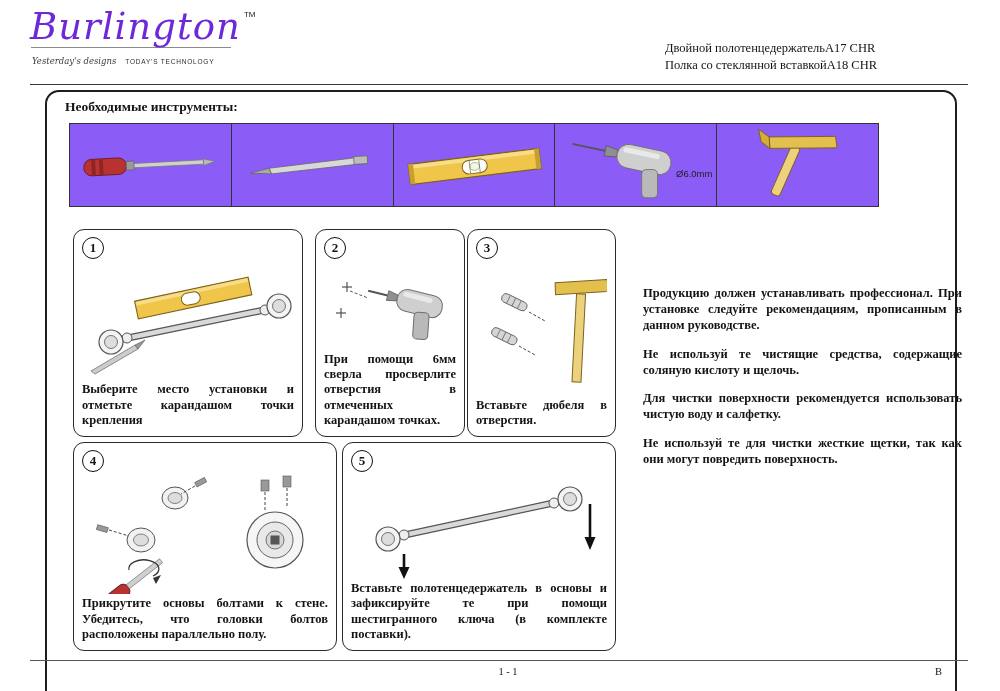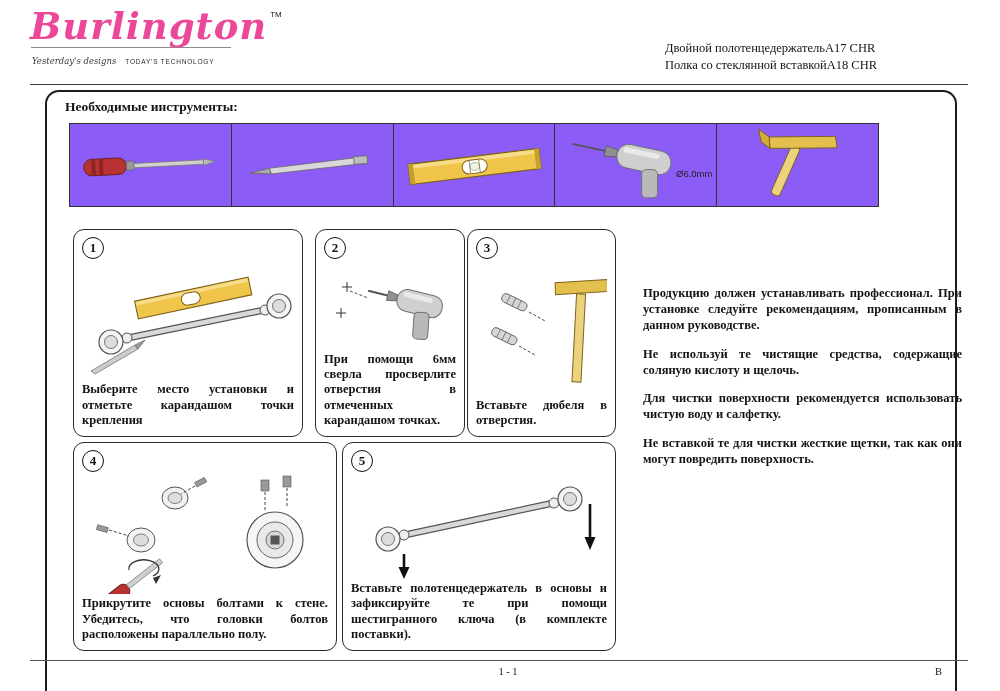--- a/index.html
+++ b/index.html
@@ -2,21 +2,21 @@
 <html><head>
 <meta charset="utf-8">
 <style>
   *{box-sizing:border-box;margin:0;padding:0}
   html,body{width:1000px;height:691px}
   body{background:#fff;font-family:"Liberation Serif",serif;color:#141414;position:relative;overflow:hidden}
 
   
   .logo{position:absolute;left:30px;top:8px;width:215px}
   .brand-line{white-space:nowrap;line-height:1}
-  .brand{font-family:"DejaVu Serif",serif;font-style:italic;font-weight:700;font-size:37px;letter-spacing:1px;color:#ec4899}
+  .brand{font-family:"DejaVu Serif",serif;font-style:italic;font-weight:400;font-size:37px;letter-spacing:1px;color:#6d28d9}
   .tm{font-family:"Liberation Sans",sans-serif;font-size:8px;vertical-align:top;position:relative;top:3px;margin-left:3px}
   .logo-rule{border-top:1px solid #8a8a8a;width:200px;margin:2px 0 2px 1px}
   .tagline{white-space:nowrap;margin-left:2px}
   .tg-script{font-family:"DejaVu Serif",serif;font-style:italic;font-size:8.5px;color:#3a3a3a}
   .tg-caps{font-family:"Liberation Sans",sans-serif;font-size:6.5px;letter-spacing:.8px;margin-left:9px;color:#2a2a2a}
   .products{position:absolute;left:665px;top:40px;width:290px;font-size:12.5px}
   .product-row{display:flex;justify-content:flex-start;line-height:1.35}
   .header-rule{position:absolute;left:30px;right:32px;top:84px;border-top:1.2px solid #3a3a3a}
 
   
@@ -262,21 +262,21 @@
           <polygon points="52,105 46.5,93 57.5,93" fill="#111"></polygon>
         </svg>
       </div>
       <div class="step-text">Вставьте полотенцедержатель в основы и зафиксируйте те при помощи шестигранного ключа (в комплекте поставки).</div>
     </div>
 
     <div class="notes">
       <p class="note">Продукцию должен устанавливать профессионал. При установке следуйте рекомендациям, прописанным в данном руководстве.</p>
       <p class="note">Не используй те чистящие средства, содержащие соляную кислоту и щелочь.</p>
       <p class="note">Для чистки поверхности рекомендуется использовать чистую воду и салфетку.</p>
-      <p class="note">Не вставкой те для чистки жесткие щетки, так как они могут повредить поверхность.</p>
+      <p class="note">Не используй те для чистки жесткие щетки, так как они могут повредить поверхность.</p>
     </div>
 
   </div>
 
   <div class="footer-rule"></div>
   <span class="page-num">1 - 1</span>
   <span class="rev">B</span>
 
 </div>
 

